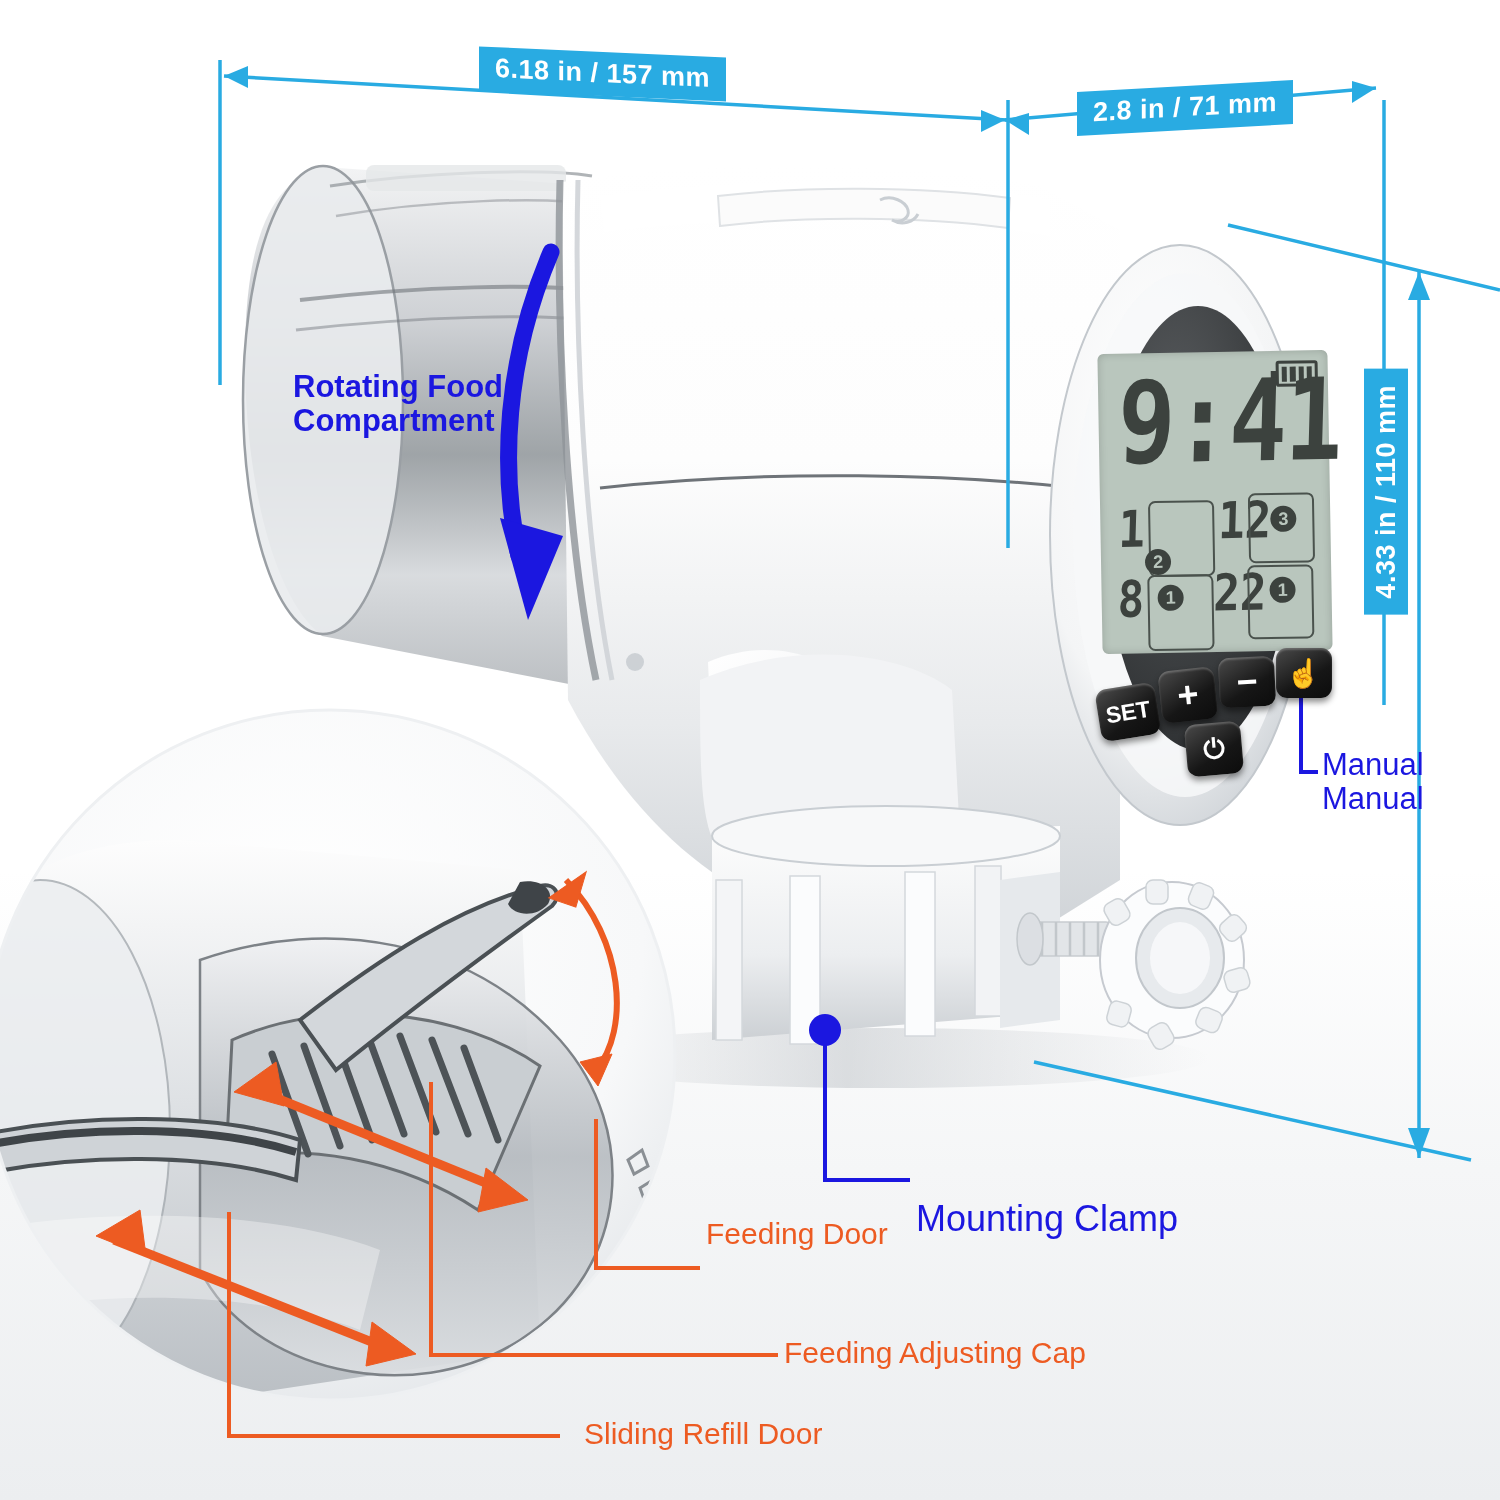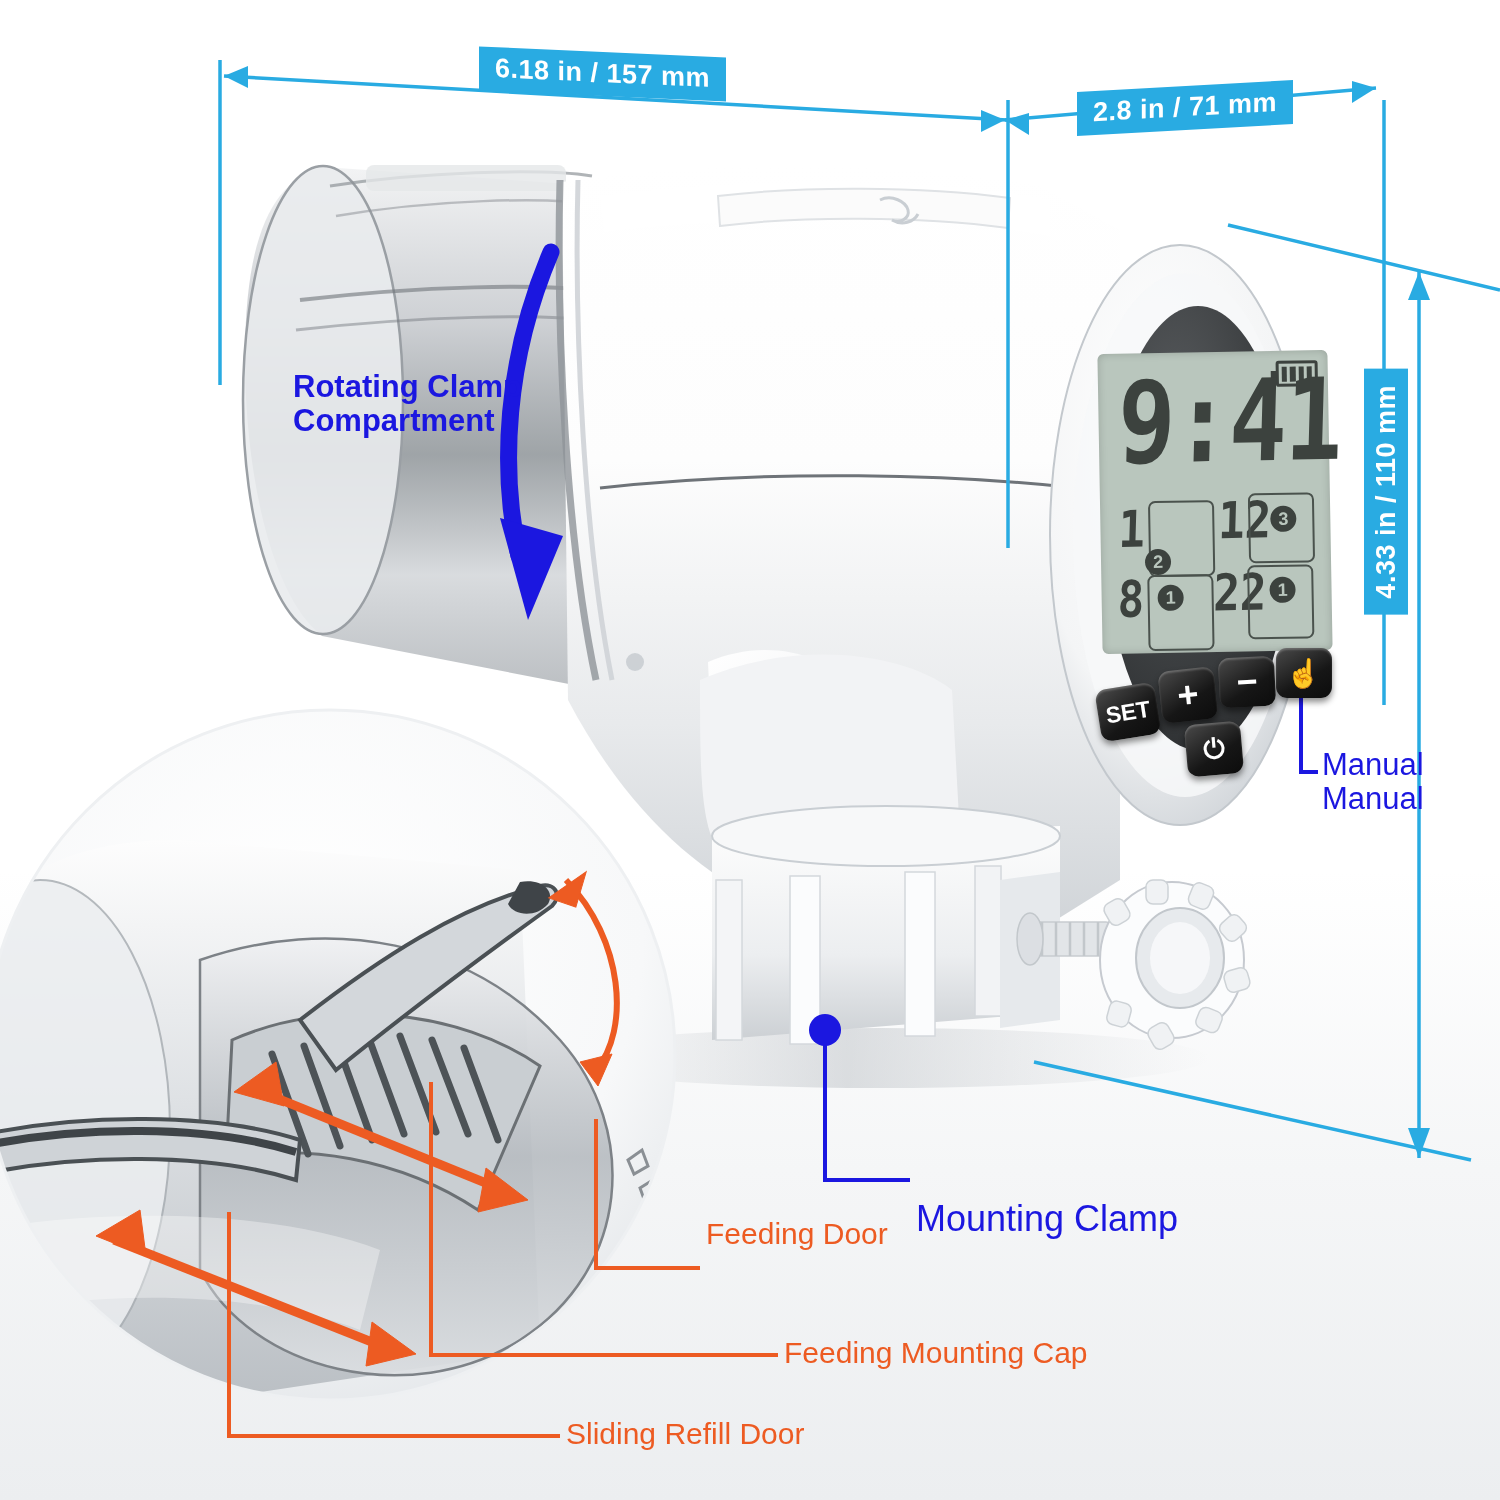--- a/index.html
+++ b/index.html
@@ -22,21 +22,21 @@
 
   
   .lbl{position:absolute;white-space:nowrap;font-weight:normal;line-height:1.1;}
   .lbl-blue{color:#1b17e0;}
   .lbl-orange{color:#ed5b22;}
   #lbl-rotating{left:293px;top:370px;font-size:31px;color:#1b17e0;font-weight:bold;}
   #lbl-manual{left:1322px;top:748px;font-size:31px;}
   #lbl-mounting{left:916px;top:1199px;font-size:36px;}
   #lbl-feeding-door{left:706px;top:1217px;font-size:30px;}
   #lbl-feeding-cap{left:784px;top:1336px;font-size:30px;}
-  #lbl-sliding{left:566px;top:1417px;font-size:30px;}
+  #lbl-sliding{left:584px;top:1417px;font-size:30px;}
 
   
   #lcd-face{position:absolute;left:1100px;top:352px;width:230px;height:300px;
      background:#b9c6bd;border-radius:6px;transform:rotate(-1deg);
      box-shadow:inset 0 0 8px rgba(0,0,0,.18);}
   #lcd-time{position:absolute;left:22px;top:4px;font-size:96px;font-weight:bold;
      letter-spacing:-2px;color:#3c423e;font-family:"DejaVu Sans Mono",monospace;
      transform:scaleY(1.18) skewX(-3deg);transform-origin:left top;}
   .sub{position:absolute;font-family:"DejaVu Sans Mono",monospace;
      font-size:44px;font-weight:bold;color:#3c423e;
@@ -349,30 +349,30 @@
     <div class="circnum" style="left:168px;top:226px">1</div>
   </div>
 
   <div class="btn" id="btn-set">SET</div>
   <div class="btn" id="btn-plus">+</div>
   <div class="btn" id="btn-minus">−</div>
   <div class="btn" id="btn-manual">☝</div>
   <div class="btn" id="btn-power">⏻</div>
 
   <div class="lbl lbl-blue" id="lbl-rotating">
-    <div>Rotating Clamp</div>
+    <div>Rotating Food</div>
     <div>Compartment</div>
   </div>
 
   <div class="lbl lbl-blue" id="lbl-manual">
     <div>Manual</div>
     <div>Manual</div>
   </div>
 
   <div class="lbl lbl-blue" id="lbl-mounting">Mounting Clamp</div>
 
   <div class="lbl lbl-orange" id="lbl-feeding-door">Feeding Door</div>
 
-  <div class="lbl lbl-orange" id="lbl-feeding-cap">Feeding Mounting Cap</div>
+  <div class="lbl lbl-orange" id="lbl-feeding-cap">Feeding Adjusting Cap</div>
 
   <div class="lbl lbl-orange" id="lbl-sliding">Sliding Refill Door</div>
 
 </div>
 
 </body></html>

